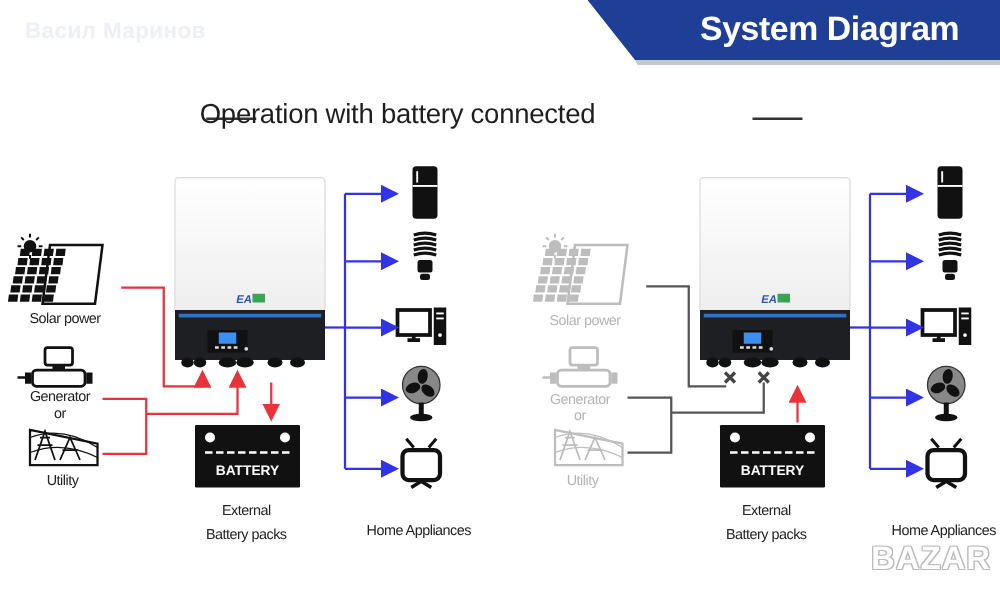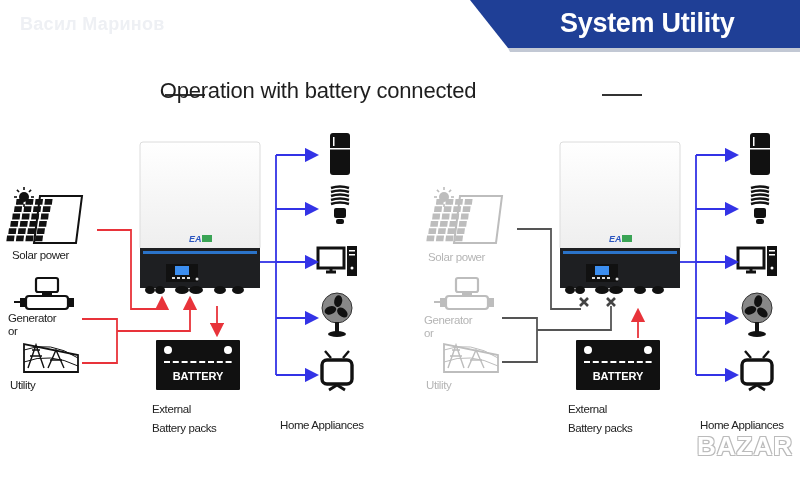--- a/index.html
+++ b/index.html
@@ -3,35 +3,35 @@
 <meta charset="utf-8">
 <style>
   html,body{margin:0;padding:0;background:#ffffff;}
   body{width:800px;height:477px;overflow:hidden;position:relative;font-family:"Liberation Sans",sans-serif;}
   #stage{position:absolute;left:0;top:0;width:800px;height:477px;}
   .watermark{position:absolute;left:20px;top:14px;font-size:18px;font-weight:bold;color:#eef0f4;letter-spacing:0.3px;}
   .banner{position:absolute;left:470px;top:0;width:330px;height:52px;}
   .banner-text{position:absolute;left:560px;top:8px;font-size:27px;font-weight:bold;color:#ffffff;letter-spacing:-0.3px;}
   .subtitle{position:absolute;left:0;top:78px;width:636px;text-align:center;font-size:22px;color:#1e1e1e;letter-spacing:-0.2px;}
   .subtitle-line{position:absolute;top:94px;height:2px;background:#333;width:40px;}
-  .lbl{position:absolute;font-size:11.5px;color:#222;text-align:left;letter-spacing:-0.4px;line-height:19px;}
+  .lbl{position:absolute;font-size:11.5px;color:#222;text-align:center;letter-spacing:-0.4px;line-height:19px;}
   .lbl.faded{color:#b5b5b5;}
   .bazar{position:absolute;left:697px;top:431px;font-size:26px;font-weight:bold;color:#ffffff;letter-spacing:1px;
     text-shadow:-1px -1px 0 #bbb,1px -1px 0 #bbb,-1px 1px 0 #bbb,1px 1px 0 #bbb;}
 </style>
 </head>
 <body>
 
 <div class="watermark">Васил Маринов</div>
 
 <svg class="banner" viewBox="0 0 330 52">
   <polygon id="banner-poly" points="0,0 330,0 330,48 38,48" fill="#1f3f96"></polygon>
   <polygon points="0,0 38,48 40,52 330,52 330,48 38,48" fill="#9aa3b8" opacity="0.6"></polygon>
 </svg>
-<div class="banner-text">System Utility</div>
+<div class="banner-text">System Diagram</div>
 
 <div class="subtitle-line" style="left:165px"></div>
 <div class="subtitle">Operation with battery connected</div>
 <div class="subtitle-line" style="left:602px"></div>
 
 <svg id="stage" viewBox="0 0 800 477">
   <defs>
     <marker id="arrRed" markerWidth="8" markerHeight="8" refX="4" refY="4" orient="auto">
       <path d="M0,0 L8,4 L0,8 z" fill="#e8333a"></path>
     </marker>

